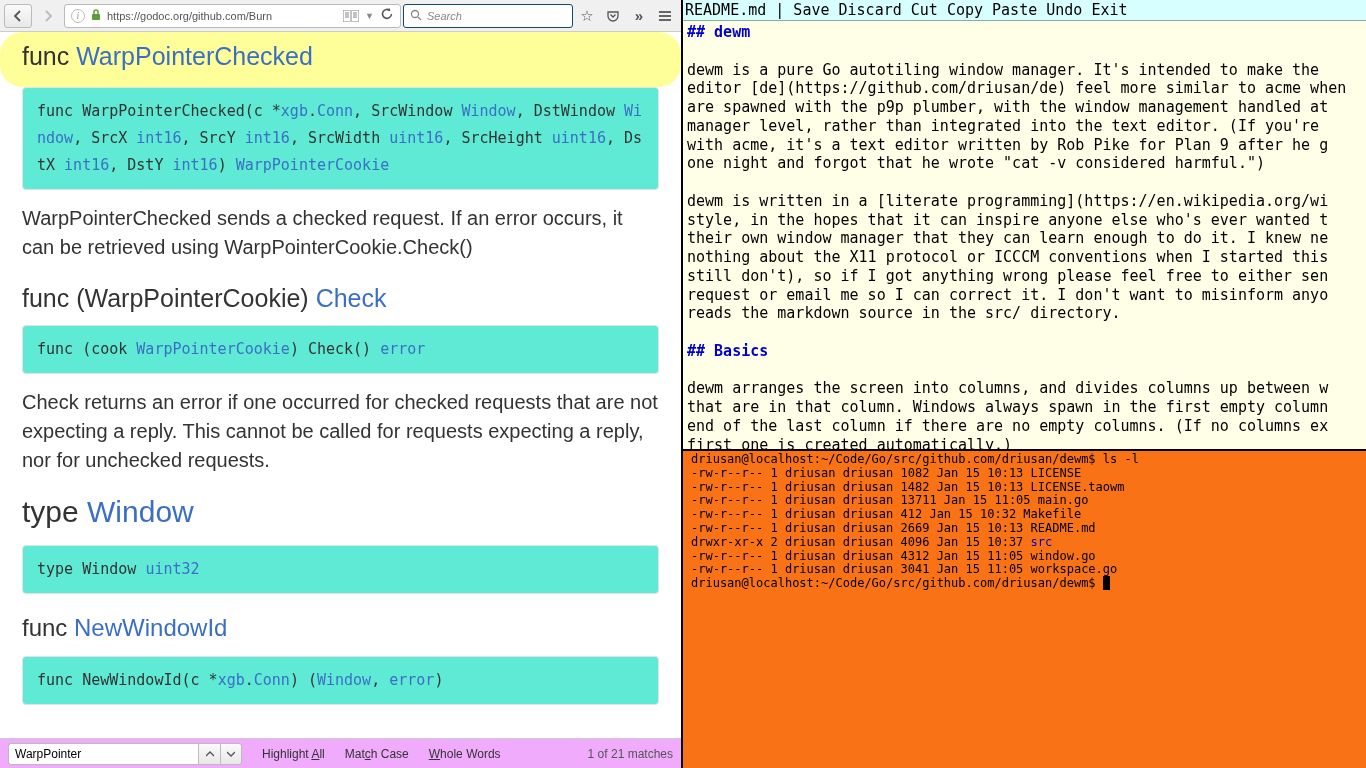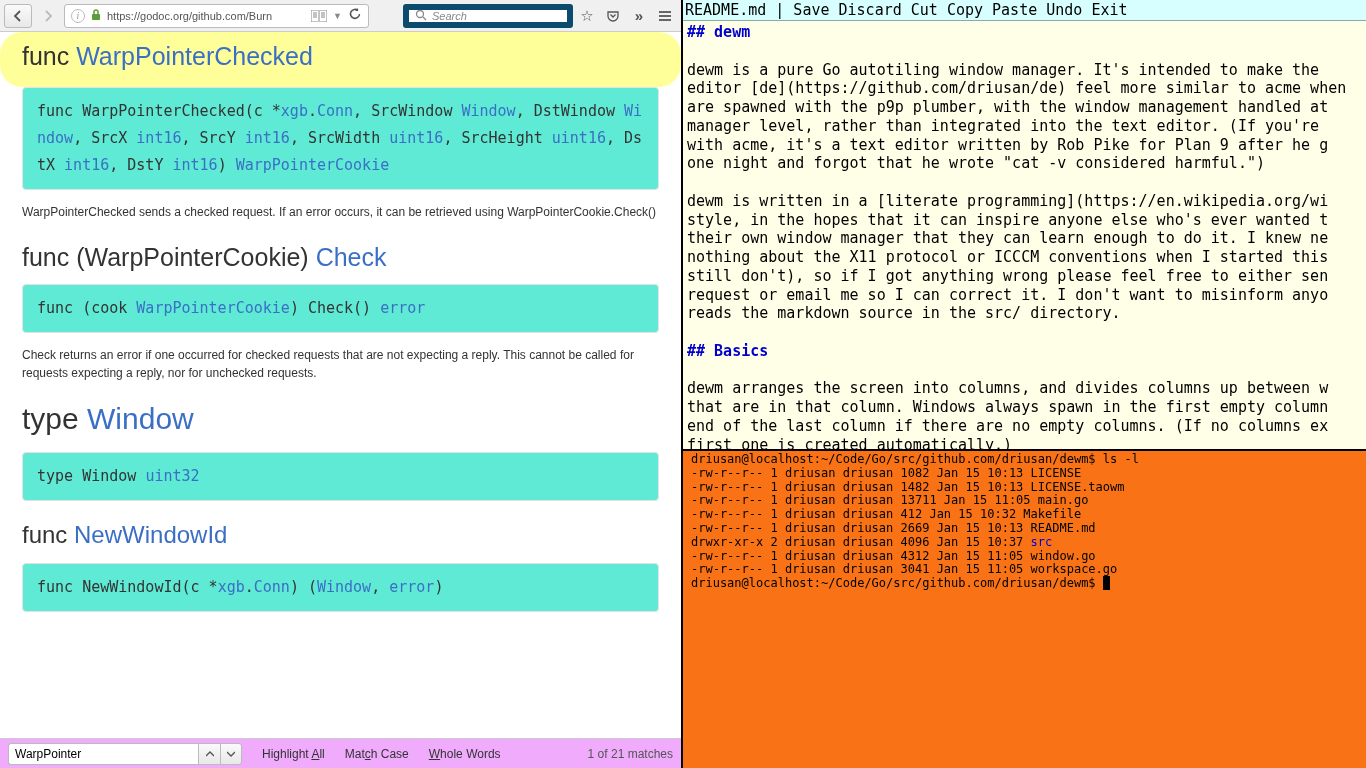--- a/index.html
+++ b/index.html
@@ -10,34 +10,34 @@
 
 .browser-bar { height: 32px; background: #f0f0f0; display: flex; align-items: center; padding: 2px 4px; gap: 2px; border-bottom: 1px solid #ccc; }
 .nav-btn { width: 28px; height: 24px; border: 1px solid #bbb; border-radius: 3px; background: linear-gradient(#fafafa,#e8e8e8); display: flex; align-items: center; justify-content: center; font-size: 14px; cursor: pointer; }
 .nav-btn.disabled { color: #aaa; border-color: transparent; background: transparent; }
 .url-bar { flex: 1; height: 24px; border: 1px solid #bbb; border-radius: 3px; display: flex; align-items: center; padding: 0 6px; gap: 6px; background: white; font-size: 11px; }
 .url-text { flex: 1; color: #555; white-space: nowrap; overflow: hidden; }
 .lock { color: #5a9e3a; }
 .info-i { color: #999; border: 1px solid #bbb; border-radius: 50%; width: 14px; height: 14px; display: inline-flex; align-items:center; justify-content:center; font-size:10px; font-style: italic; font-family: serif;}
 .reader-icon svg { display:block; }
 .reload { color: #555; font-size: 15px; }
-.search-bar { width: 170px; height: 24px; border: 6px solid #0c4a6e; border-radius: 3px; display: flex; align-items: center; padding: 0 6px; gap: 5px; background: white; font-size: 11px; color: #888; font-style: italic; margin-left: 32px; }
+.search-bar { width: 170px; height: 24px; border: 1px solid #0c4a6e; border-radius: 3px; display: flex; align-items: center; padding: 0 6px; gap: 5px; background: white; font-size: 11px; color: #888; font-style: italic; }
 .search-bar .mag { font-style: normal; color:#777;}
 .icon-btn { width: 24px; height: 24px; display:flex; align-items:center; justify-content:center; color:#555; font-size: 15px;}
 .hamburger svg { display:block; }
 
 
 .content { flex: 1; overflow: hidden; padding: 0; font-family: "Helvetica Neue", Arial, sans-serif; }
 .hilite { background: #ffff99; padding: 4px 22px 4px 22px; border-radius: 22px; }
 .inner { padding: 0 22px; }
 h2.sig { font-size: 25px; font-weight: normal; margin: 6px 0 12px 0; color: #333; }
 h2.sig.mtop { margin-top: 22px; }
 .link { color: #3b6fc5; }
 pre.code { background: #5eead4; border: 1px solid #e2e2e2; border-radius: 4px; padding: 10px 14px; font-family: Menlo, Consolas, monospace; font-size: 15px; line-height: 1.8; color: #333; white-space: pre-wrap; word-break: break-all; }
-p.desc { font-size: 12px; color: #333; margin: 14px 0 8px 0; line-height: 1.45; }
+p.desc { font-size: 20px; color: #333; margin: 14px 0 8px 0; line-height: 1.45; }
 h2.typetitle { font-size: 30px; font-weight: normal; margin: 20px 0 16px 0; color:#333;}
 h2.funcsig { font-size: 24px; font-weight: normal; margin: 20px 0 14px 0; color:#333;} .tlink { color:#3b6fc5; }
 
 
 .findbar { height: 30px; background: #f0abfc; border-top: 1px solid #ccc; display: flex; align-items: center; padding: 0 8px; gap: 0; font-size: 12px; }
 .find-input { width: 190px; height: 22px; border: 1px solid #bbb; border-right:none; border-radius: 3px 0 0 3px; padding: 0 6px; font-size: 12px; background:white; }
 .find-updown { display:flex; }
 .find-btn { width: 22px; height: 22px; border: 1px solid #bbb; background: linear-gradient(#fafafa,#e8e8e8); display:flex; align-items:center; justify-content:center; font-size:10px; cursor:pointer;}
 .find-btn:first-child { border-right: none; }
 .find-btn:last-child { border-radius: 0 3px 3px 0; }

